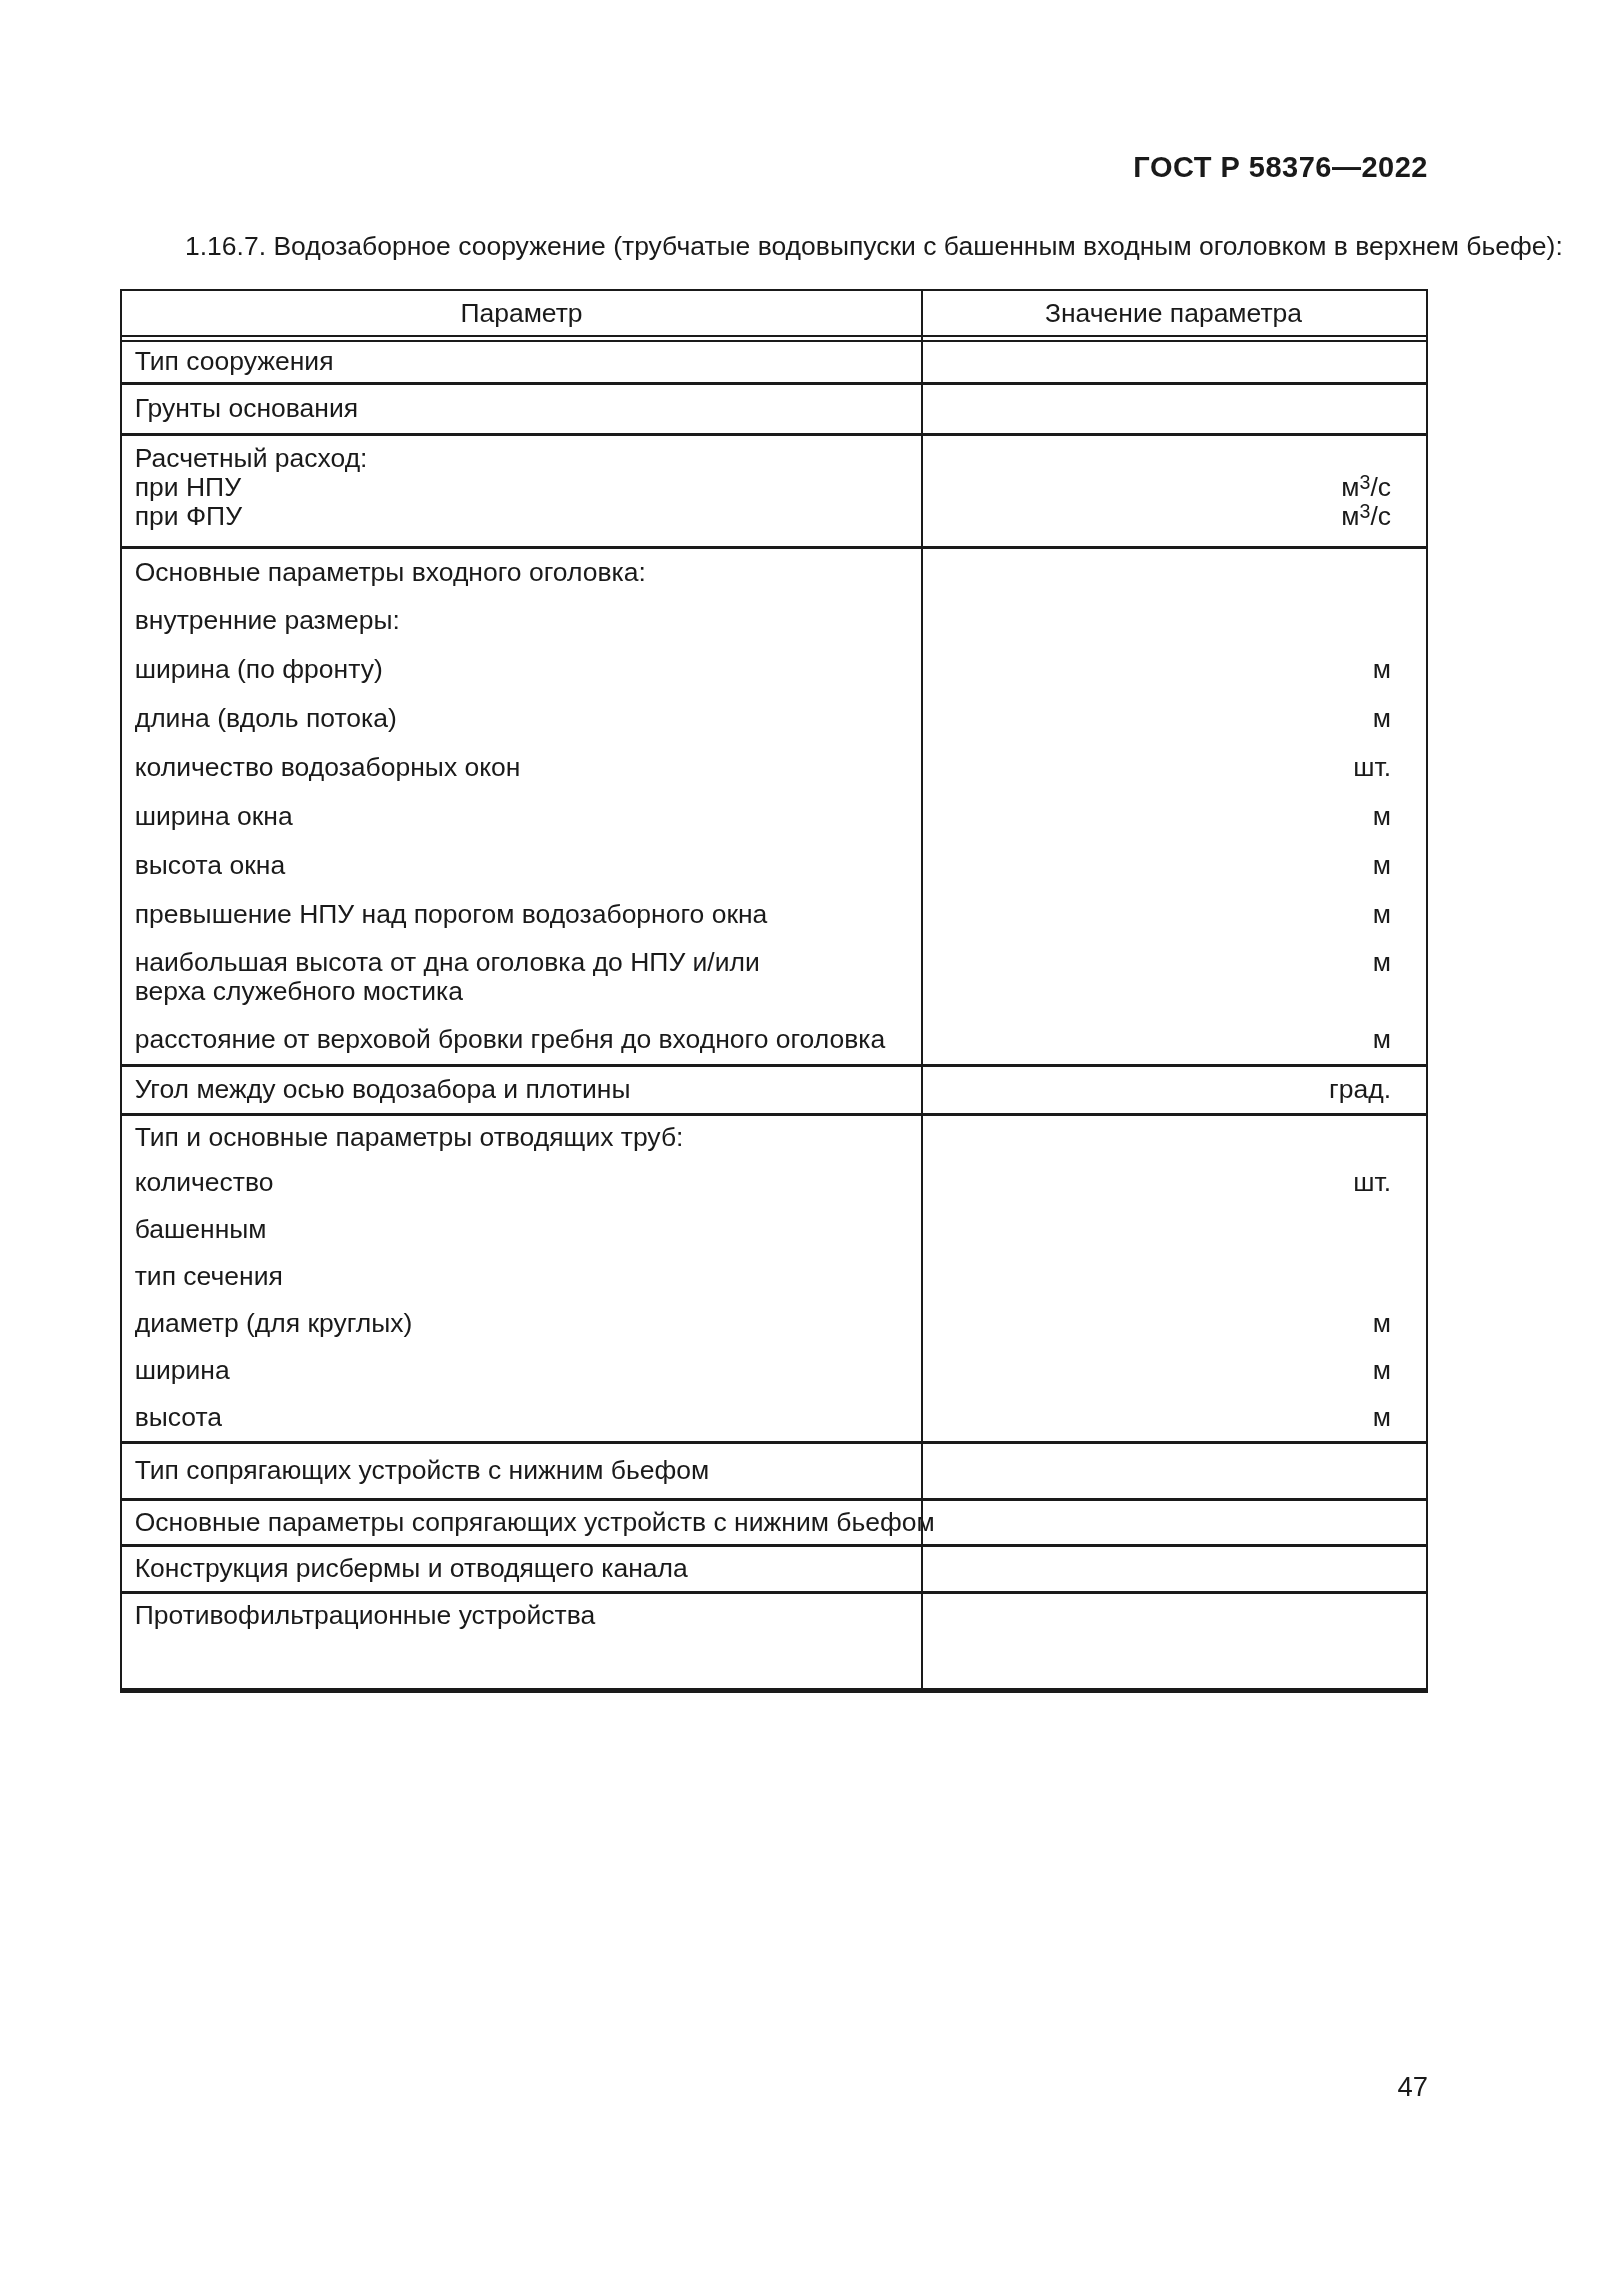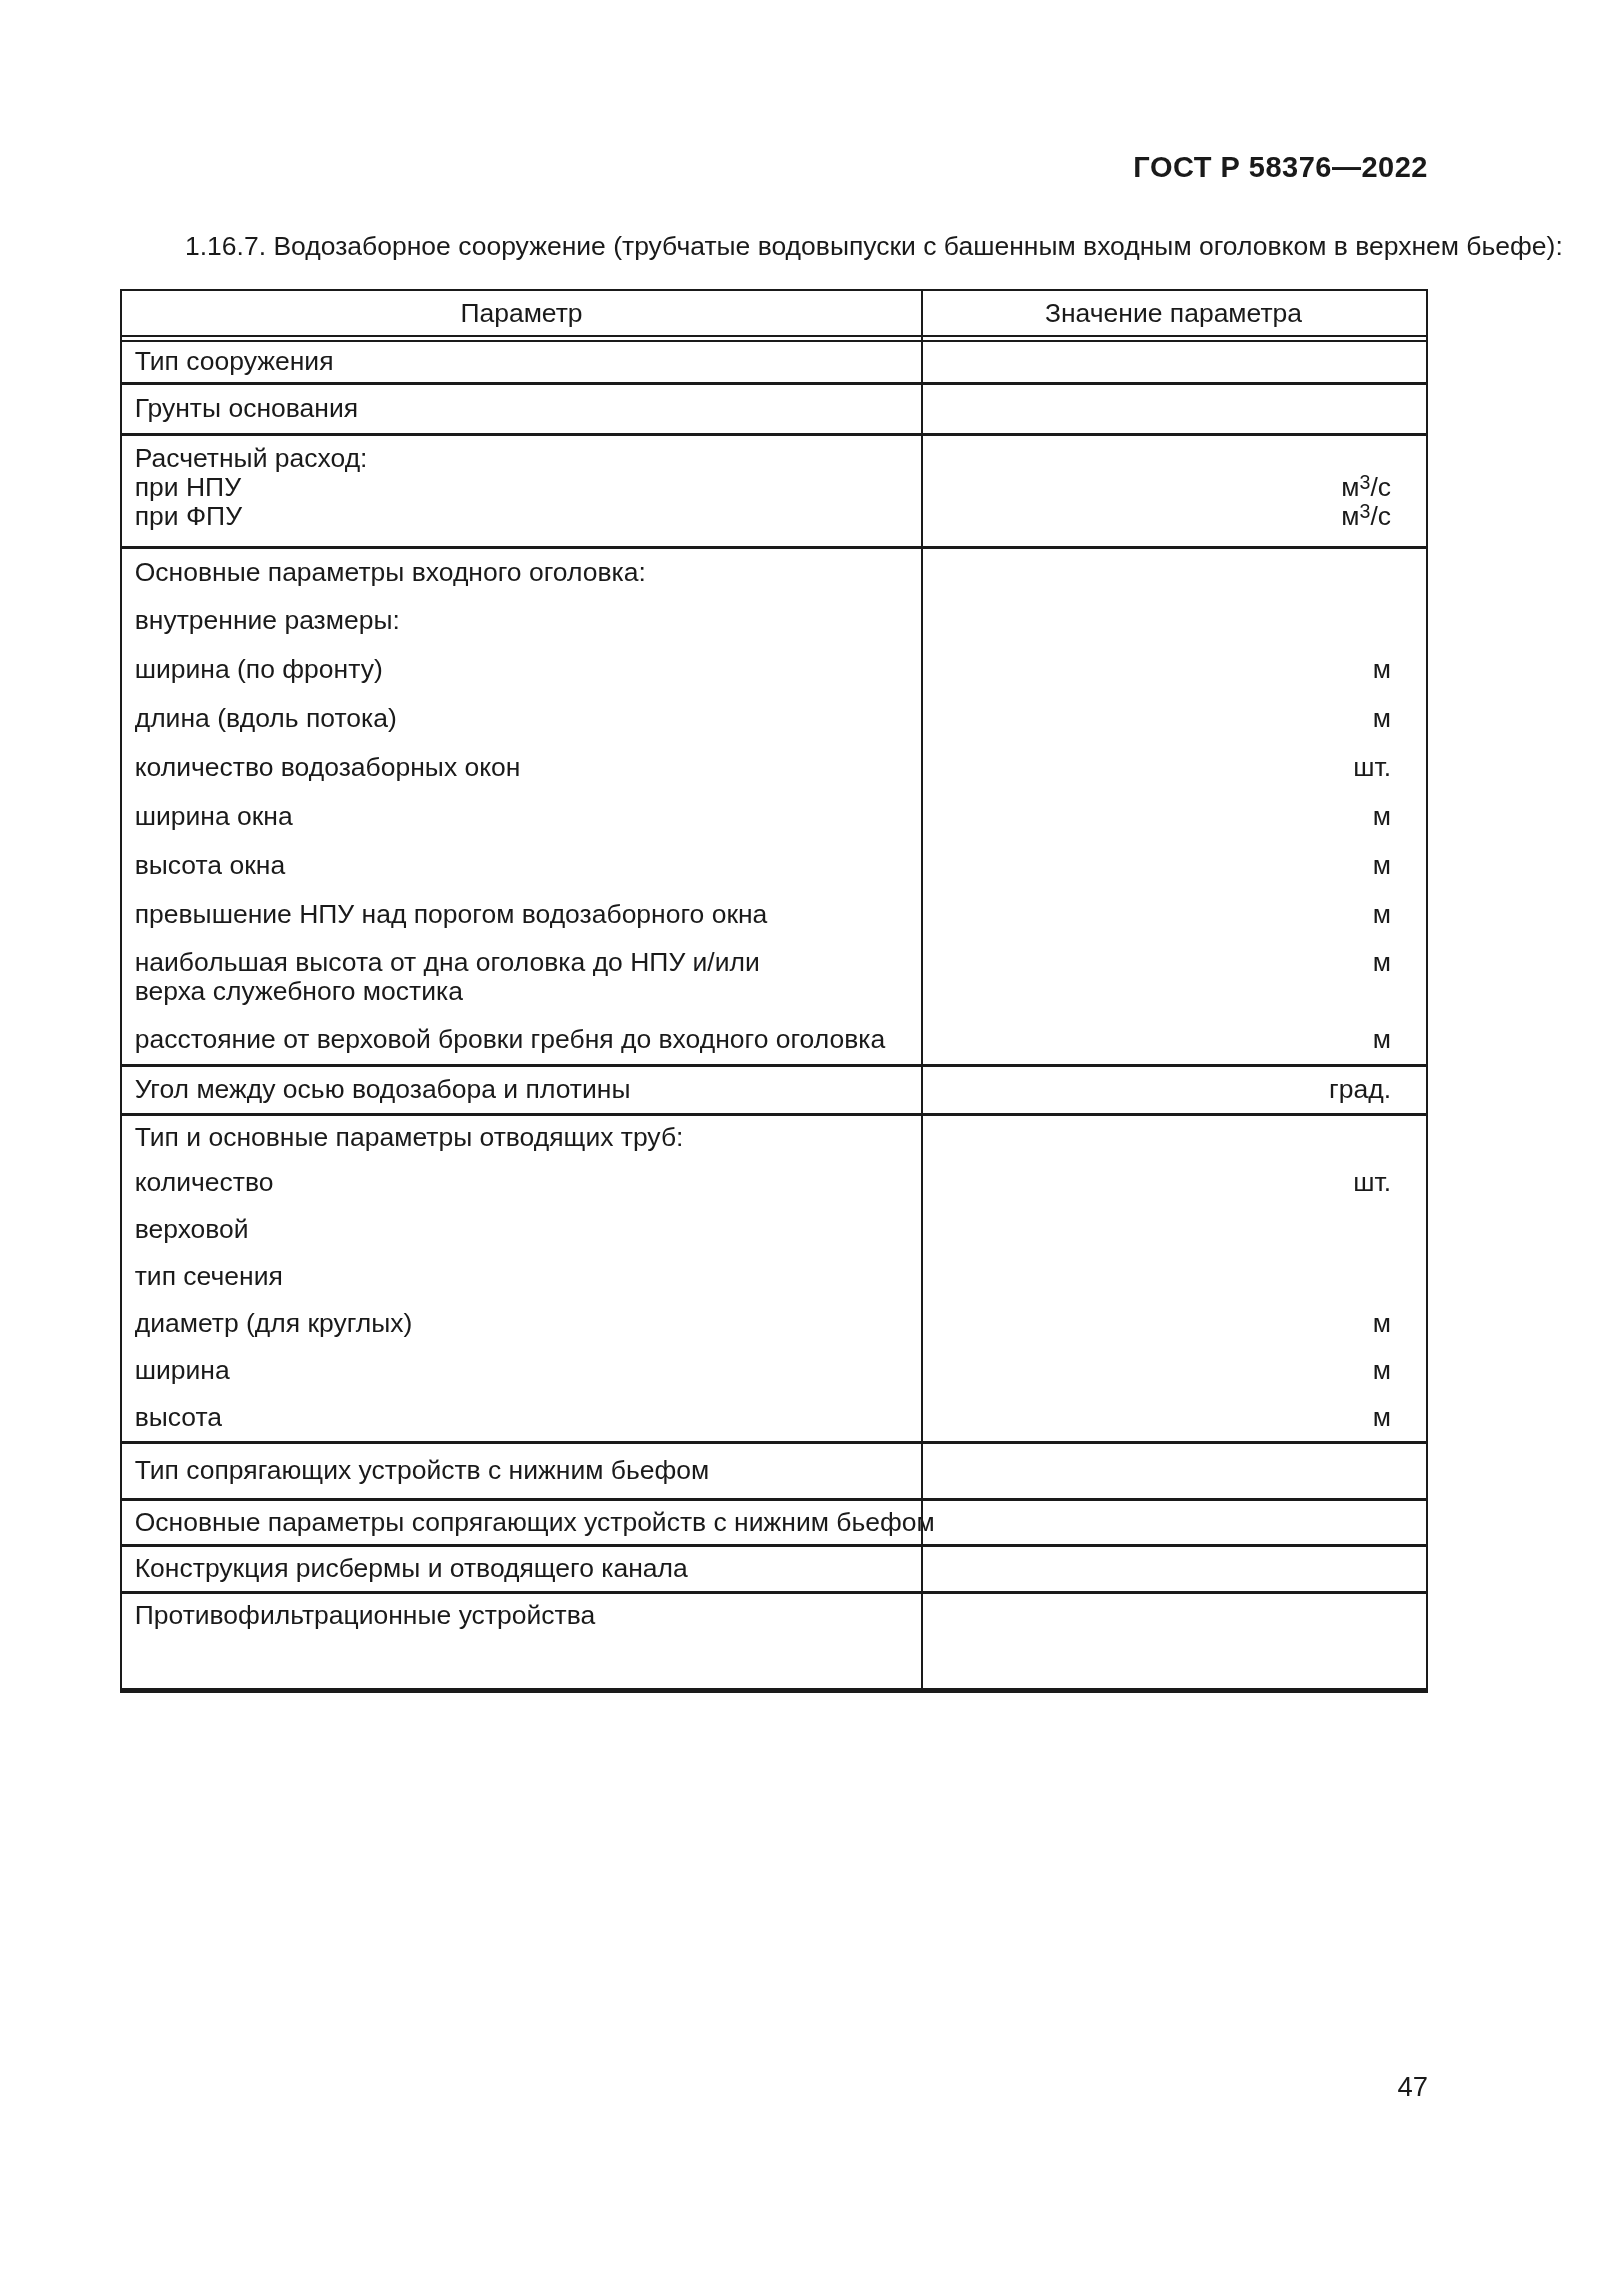--- a/index.html
+++ b/index.html
@@ -154,21 +154,21 @@
         <div class="row para" style="height: 325px;">
           <div class="line" style="height: 43px;">
             <span class="param">Тип и основные параметры отводящих труб:</span>
             <span class="unit"></span>
           </div>
           <div class="line" style="height: 47px;">
             <span class="param">количество</span>
             <span class="unit">шт.</span>
           </div>
           <div class="line" style="height: 47px;">
-            <span class="param">верховой</span>
+            <span class="param">башенным</span>
             <span class="unit"></span>
           </div>
           <div class="line" style="height: 47px;">
             <span class="param">тип сечения</span>
             <span class="unit"></span>
           </div>
           <div class="line" style="height: 47px;">
             <span class="param">диаметр (для круглых)</span>
             <span class="unit">м</span>
           </div>

